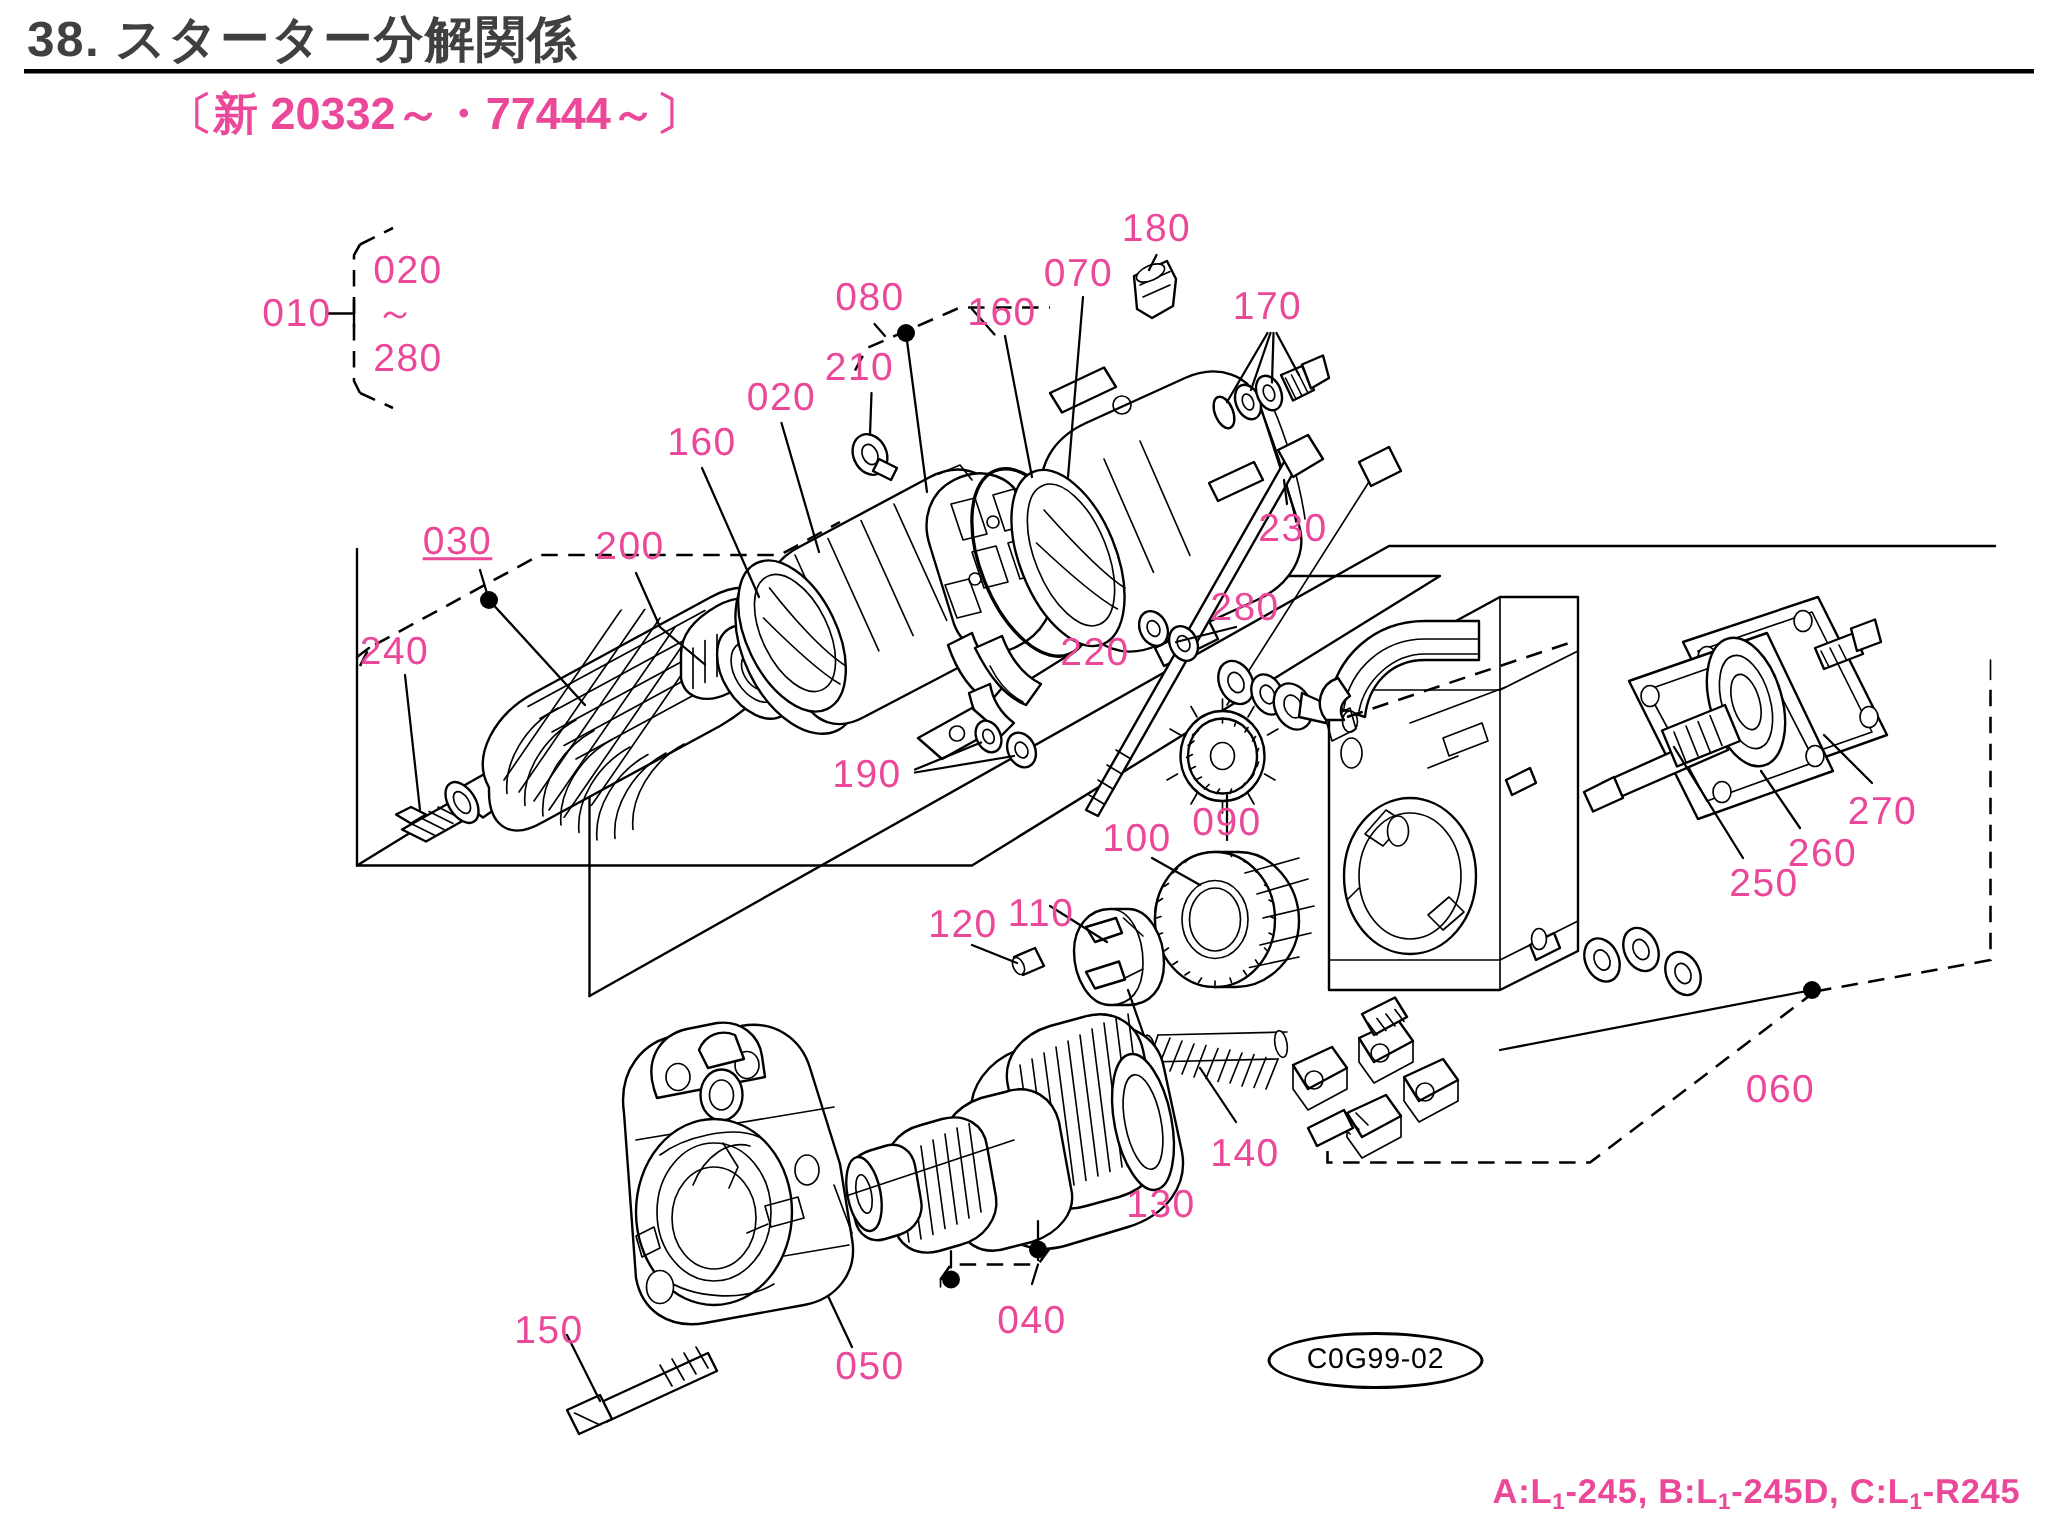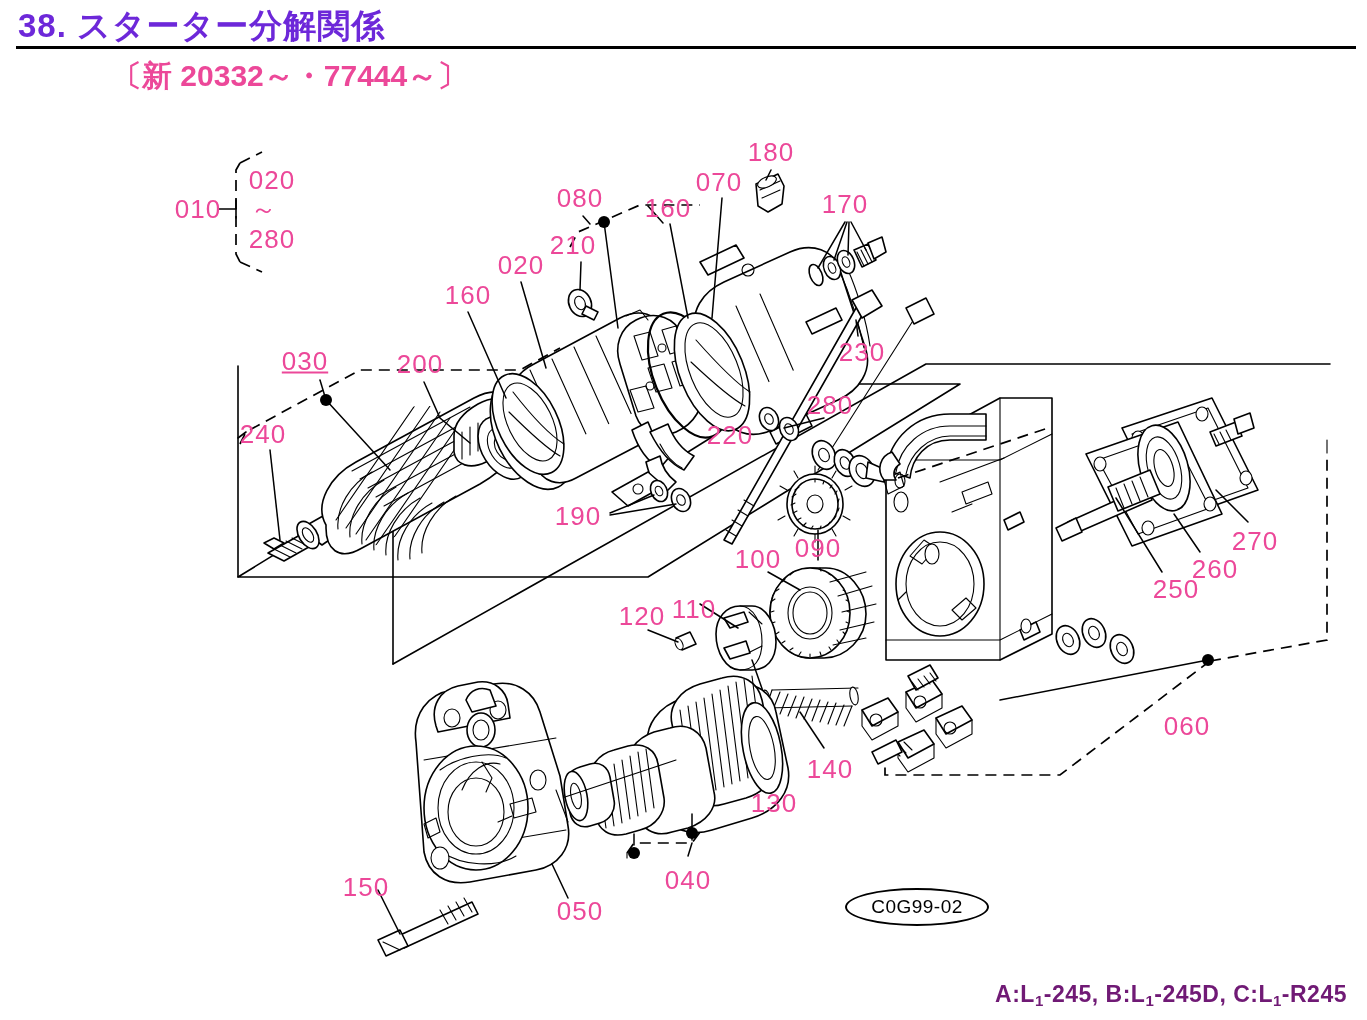--- a/index.html
+++ b/index.html
@@ -23,21 +23,21 @@
     left: 0; top: 0;
     width: 1367px;
     height: 110px;
   }
   #title-text {
     position: absolute;
     left: 18px; top: 4px;
     font-size: 33px;
     font-weight: 700;
     letter-spacing: 1px;
-    color: #6d28d9;
+    color: #404040;
     white-space: nowrap;
   }
   #title-rule {
     position: absolute;
     left: 16px; top: 46px;
     width: 1340px;
     height: 3px;
     background: #000;
   }
   #subtitle-text {
@@ -47,21 +47,21 @@
     font-weight: 600;
     color: #ec4899;
     white-space: nowrap;
   }
   
   #footer-text {
     position: absolute;
     right: 20px; bottom: 12px;
     font-size: 23px;
     font-weight: 700;
-    color: #701a75;
+    color: #ec4899;
     white-space: nowrap;
     letter-spacing: .5px;
   }
   #footer-text sub {
     font-size: 15px;
     vertical-align: baseline;
     position: relative;
     top: 4px;
   }
   

